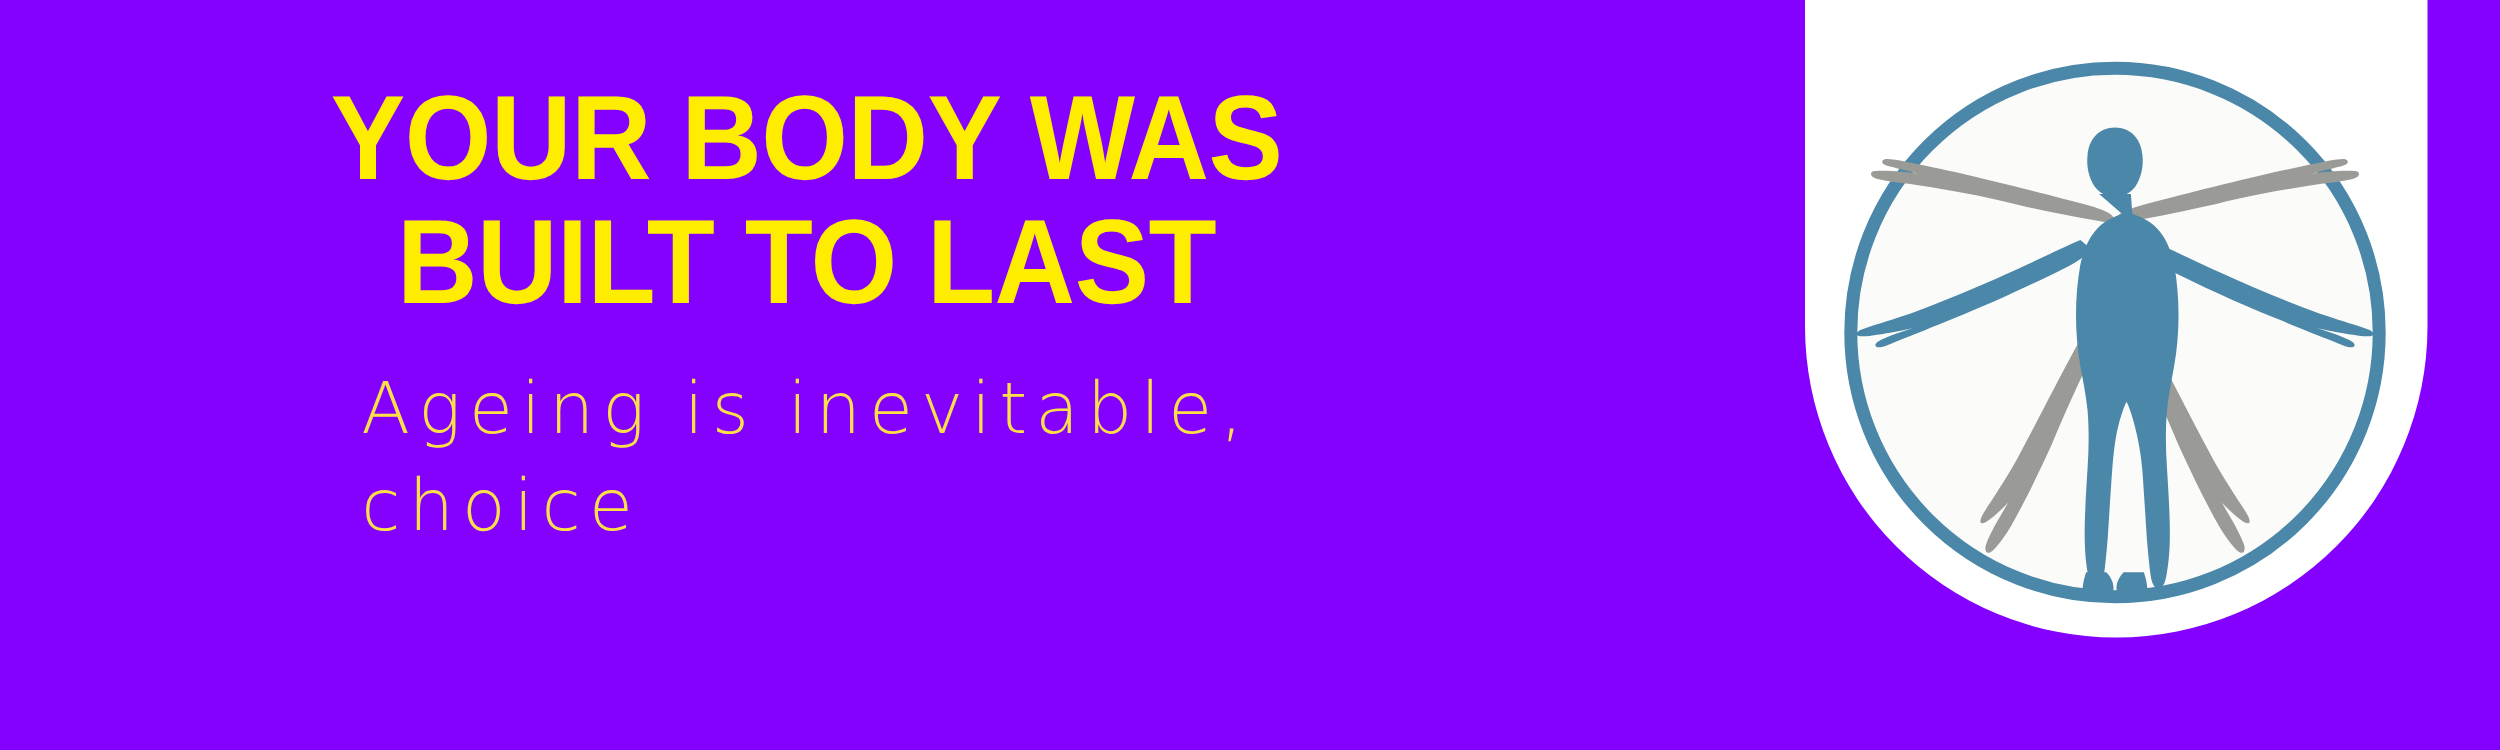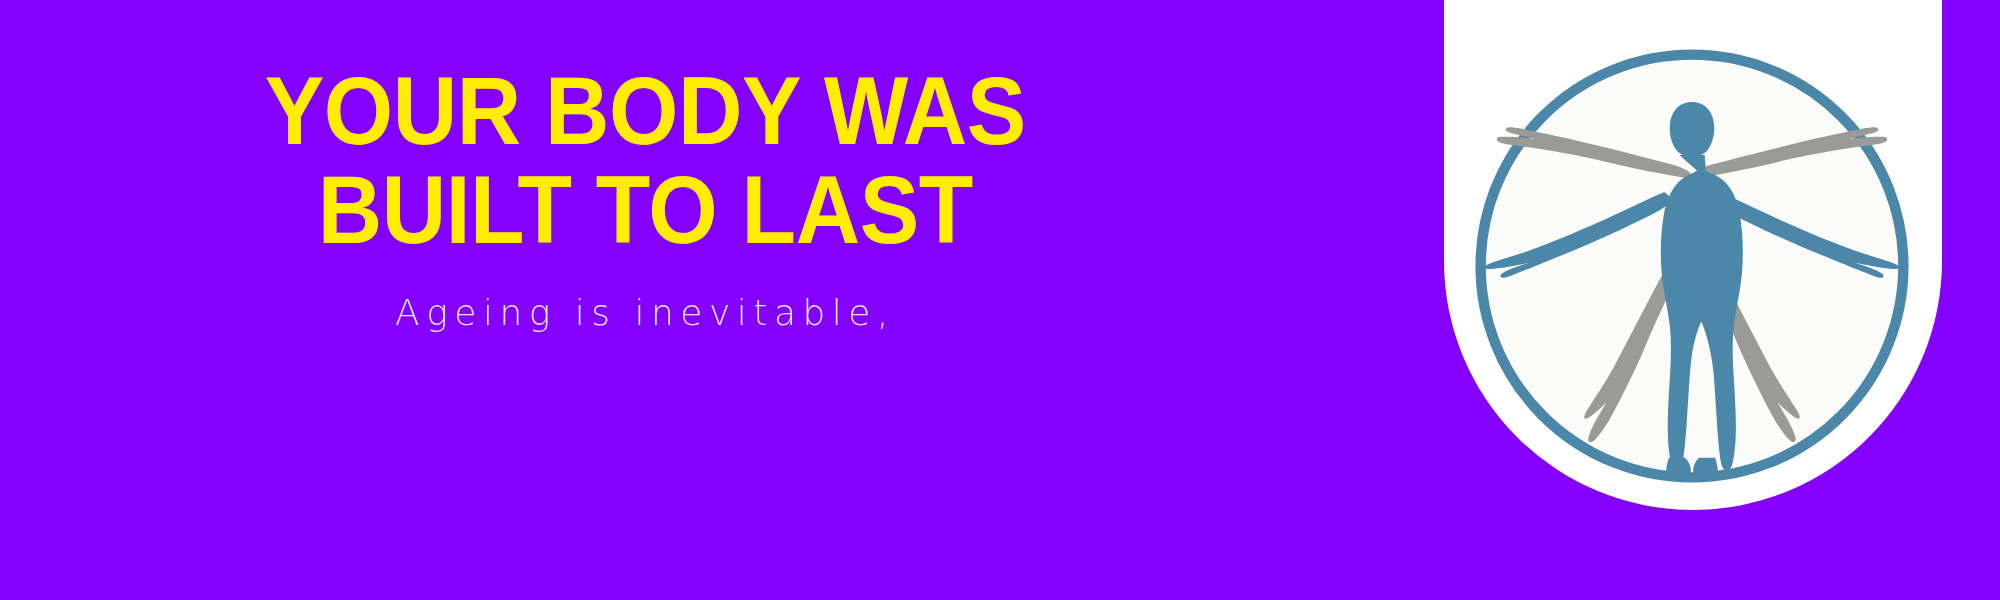--- a/index.html
+++ b/index.html
@@ -37,24 +37,24 @@
     letter-spacing:-0.5px;
     text-align:center;
     transform:scaleX(0.93);
     transform-origin:center top;
     white-space:nowrap;
     margin:0;
   }
   .headline-line{display:block;}
 
   .subtitle{
-    color:#e5e5e5;
+    color:#fde047;
     font-family:"DejaVu Sans","Liberation Sans",sans-serif;
     font-weight:300;
-    font-size:36px;
+    font-size:57px;
     line-height:1.38;
     letter-spacing:6.5px;
     margin:0;
     padding-top:28px;
     white-space:nowrap;
   }
   .subtitle-line{display:block;}
 
   
   #panel{
@@ -79,20 +79,21 @@
 
   <div id="text-block">
 
     <h1 class="headline">
       <span class="headline-line">YOUR BODY WAS</span>
       <span class="headline-line">BUILT TO LAST</span>
     </h1>
 
     <p class="subtitle">
       <span class="subtitle-line">Ageing is inevitable,</span>
+      <span class="subtitle-line">choice</span>
     </p>
 
   </div>
 
   <div id="panel"></div>
 
   <div id="emblem">
     <svg viewBox="0 0 400 400" xmlns="http://www.w3.org/2000/svg">
 
       <circle cx="200" cy="200" r="183" fill="#fbfbf9"></circle>

